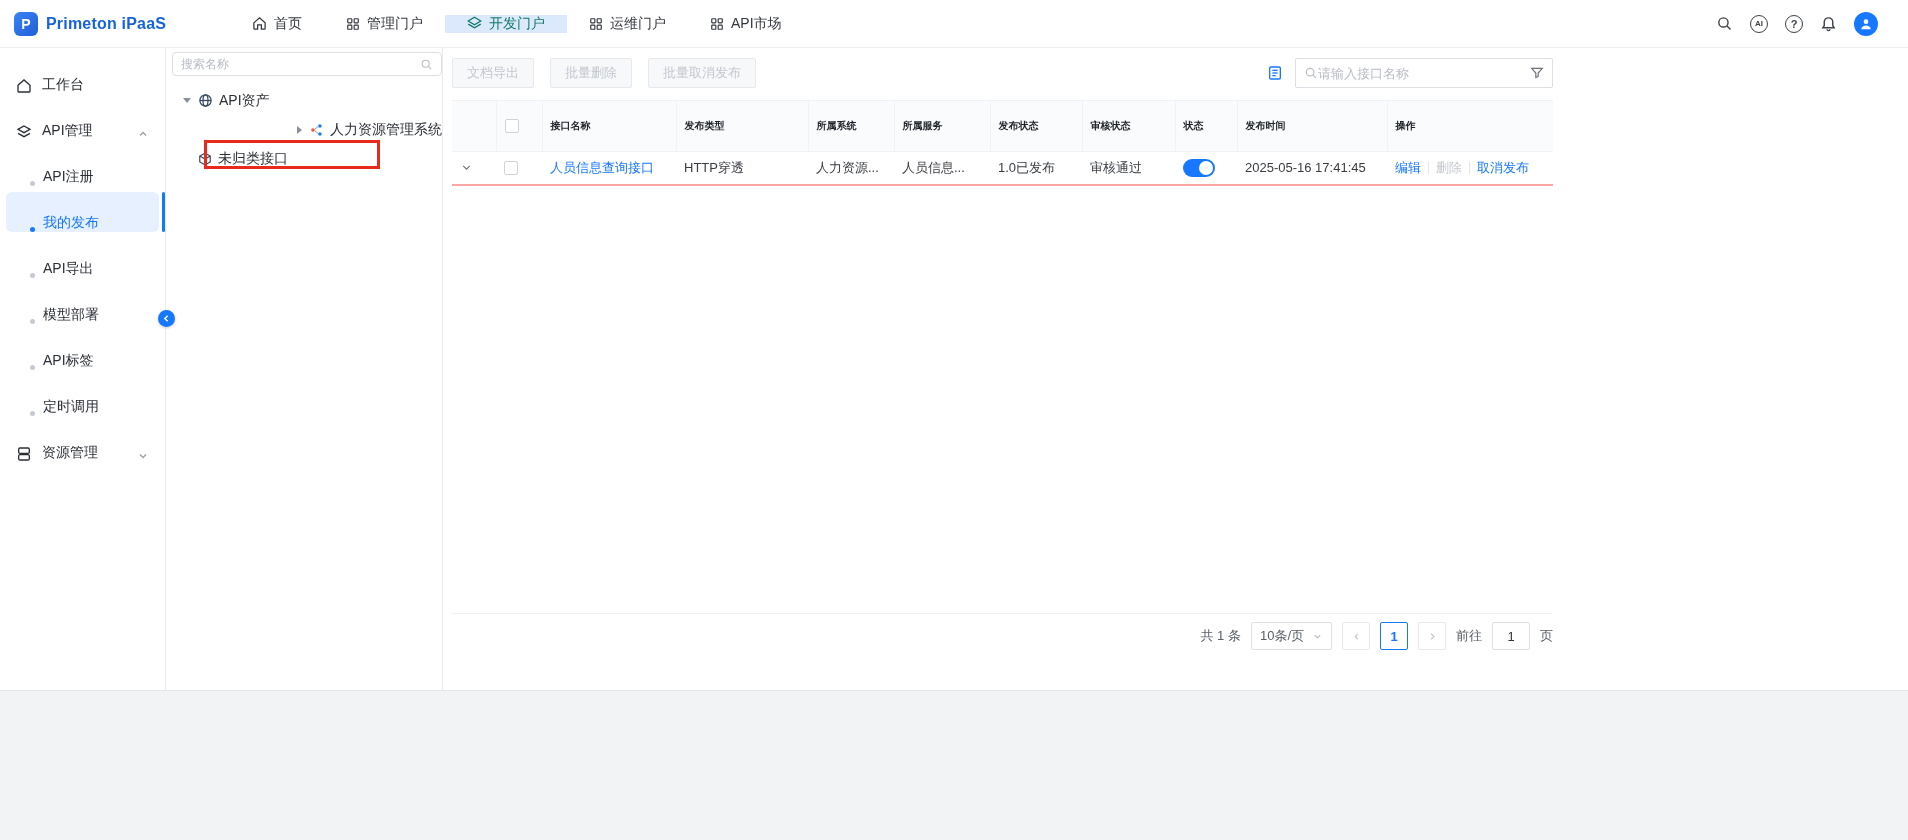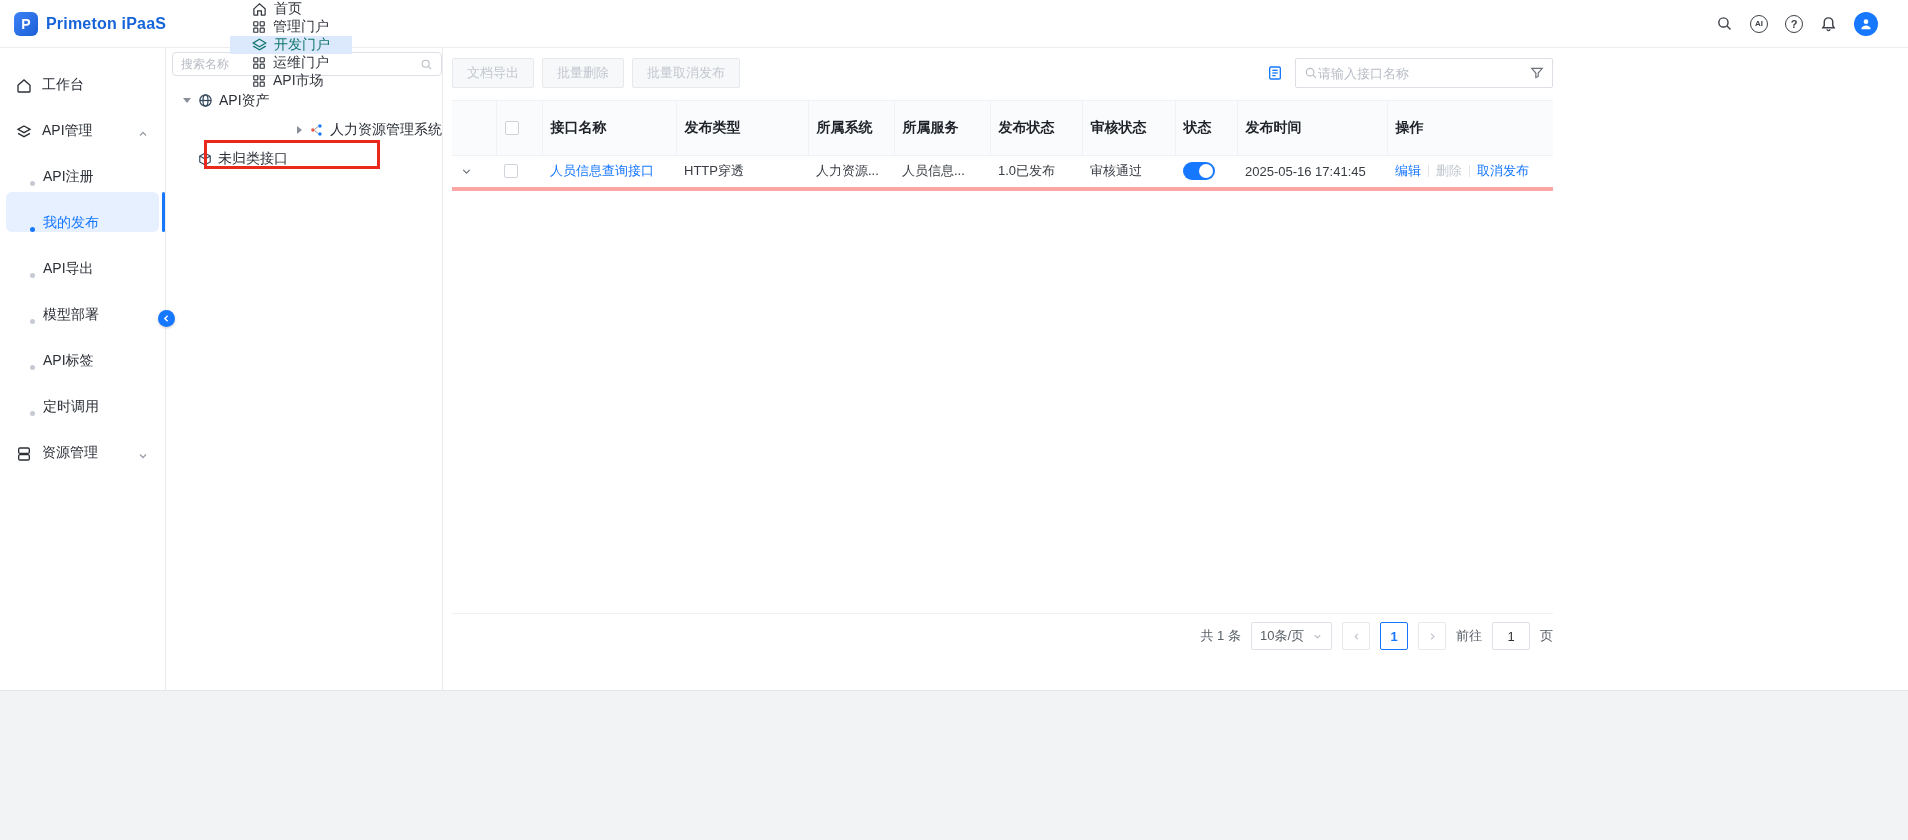--- a/index.html
+++ b/index.html
@@ -8,21 +8,21 @@
     font-family: "Liberation Sans", "DejaVu Sans", sans-serif;
     background:#f2f3f5; color:#2b2f36; overflow:hidden; font-size:14px;
   }
   .ic { flex-shrink:0; display:block; }
 
   
   .topbar { height:48px; background:#fff; border-bottom:1px solid #eceef1; display:flex; align-items:stretch; position:relative; z-index:10; }
   .brand { display:flex; align-items:center; gap:8px; padding:0 14px; min-width:230px; }
   .logo { width:24px; height:24px; border-radius:6px; background:linear-gradient(135deg,#3b82f6,#1d5fd6); color:#fff; font-weight:bold; font-size:14px; display:flex; align-items:center; justify-content:center; }
   .brand-name { color:#1664d9; font-weight:bold; font-size:16px; letter-spacing:.2px; }
-  .topnav { display:flex; align-items:flex-start;flex-direction:column; }
+  .topnav { display:flex; align-items:center; }
   .nav-item { display:flex; align-items:center; gap:7px; padding:0 22px; cursor:pointer; color:#33373d; font-size:14px; }
   .nav-item.active { background:#dce9fd; color:#0f766e; }
   .topbar-right { margin-left:auto; display:flex; align-items:center; gap:17px; padding-right:30px; color:#3c4047; }
   .round-ic { width:18px; height:18px; border:1.4px solid #3c4047; border-radius:50%; display:flex; align-items:center; justify-content:center; font-size:8px; font-weight:bold; }
   .help-ic { font-size:11px; }
   .avatar { width:24px; height:24px; border-radius:50%; background:#1677ff; display:flex; align-items:center; justify-content:center; }
 
   
   .shell { display:flex; height:642px; background:#fff; position:relative; }
 
@@ -46,31 +46,31 @@
   .lvl0 { padding-left:10px; } .lvl1 { padding-left:24px; } .lvl2 { padding-left:40px;justify-content:flex-end; }
   .arrow { width:10px; height:10px; display:inline-flex; align-items:center; justify-content:center; flex-shrink:0; }
   .tri-down { width:0; height:0; border-left:4px solid transparent; border-right:4px solid transparent; border-top:5px solid #8a9099; }
   .tri-right { width:0; height:0; border-top:4px solid transparent; border-bottom:4px solid transparent; border-left:5px solid #8a9099; }
   .red-annotation { position:absolute; left:38px; top:92px; width:176px; height:29px; border:3px solid #e8291c; z-index:4; pointer-events:none; }
 
   
   .main { flex:1; padding:8px 0 0 9px; display:flex; flex-direction:column; background:#fff; }
   .card { width:1101px; height:602px; display:flex; flex-direction:column; }
   .card-toolbar { display:flex; align-items:center; justify-content:space-between; padding:2px 0 12px 0; }
-  .btn-group { display:flex; gap:8px; }
+  .btn-group { display:flex; gap:16px; }
   .btn-disabled { height:30px; padding:0 14px; background:#f7f8fa; border:1px solid #e6e8ec; border-radius:2px; color:#c3c7cf; font-size:13px; display:flex; align-items:center; cursor:not-allowed; }
   .toolbar-right { display:flex; align-items:center; gap:12px; }
   .search-box { width:258px; height:30px; border:1px solid #dcdfe6; border-radius:2px; display:flex; align-items:center; padding:0 8px; background:#fff; }
   .search-box input { flex:1; border:none; outline:none; font-size:13px; color:#333; font-family:inherit; min-width:0; }
   .search-box input::placeholder { color:#b8bcc4; }
 
   table { width:100%; border-collapse:collapse; table-layout:fixed; font-size:13px; }
-  th { background:#fafbfc; height:33px; font-weight:bold; font-size:14px; color:#1f2329; text-align:left; padding:18px 8px; border-top:1px solid #f0f1f3; border-bottom:1px solid #f0f1f3; border-right:1px solid #f0f2f5; white-space:nowrap; overflow:hidden; }
+  th { background:#fafbfc; height:33px; font-weight:bold; font-size:10px; color:#1f2329; text-align:left; padding:18px 8px; border-top:1px solid #f0f1f3; border-bottom:1px solid #f0f1f3; border-right:1px solid #f0f2f5; white-space:nowrap; overflow:hidden; }
   th:last-child { border-right:none; }
-  td { height:33px; padding:0 8px; border-bottom:4px solid #fca5a5; color:#383c42; white-space:nowrap; overflow:hidden; }
+  td { height:33px; padding:0 8px; border-bottom:2px solid #fca5a5; color:#383c42; white-space:nowrap; overflow:hidden; }
   .link { color:#1677ff; cursor:pointer; }
   .muted-link { color:#c3c7cf; cursor:not-allowed; }
   .checkbox { width:14px; height:14px; border:1px solid #cfd3da; border-radius:2px; background:#fff; cursor:pointer; }
   .switch { width:32px; height:18px; border-radius:9px; background:#1677ff; position:relative; cursor:pointer; }
   .switch .knob { position:absolute; right:2px; top:2px; width:14px; height:14px; border-radius:50%; background:#fff; }
   .ops { display:flex; align-items:center; gap:7px; }
   .op-divider { width:1px; height:12px; background:#e3e5e9; }
 
   .spacer { flex:1; }
   .pagination { border-top:1px solid #eef0f2; height:45px; display:flex; align-items:center; justify-content:flex-end; gap:10px; font-size:13px; color:#5a6068; }

